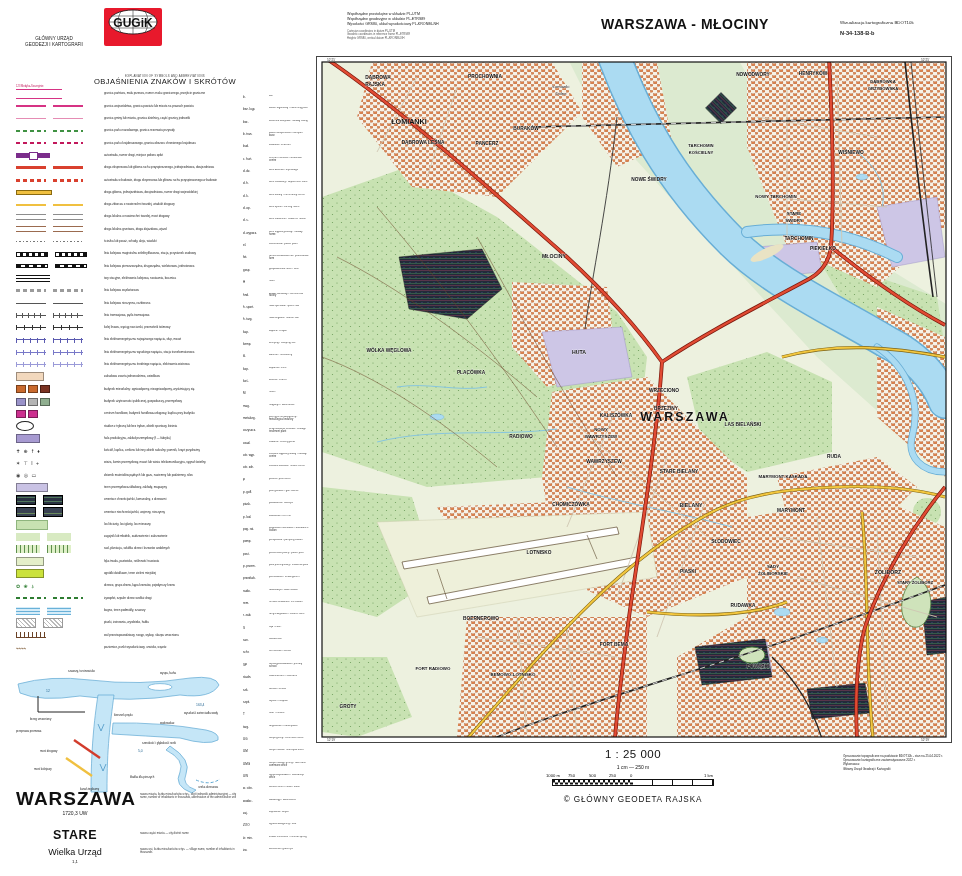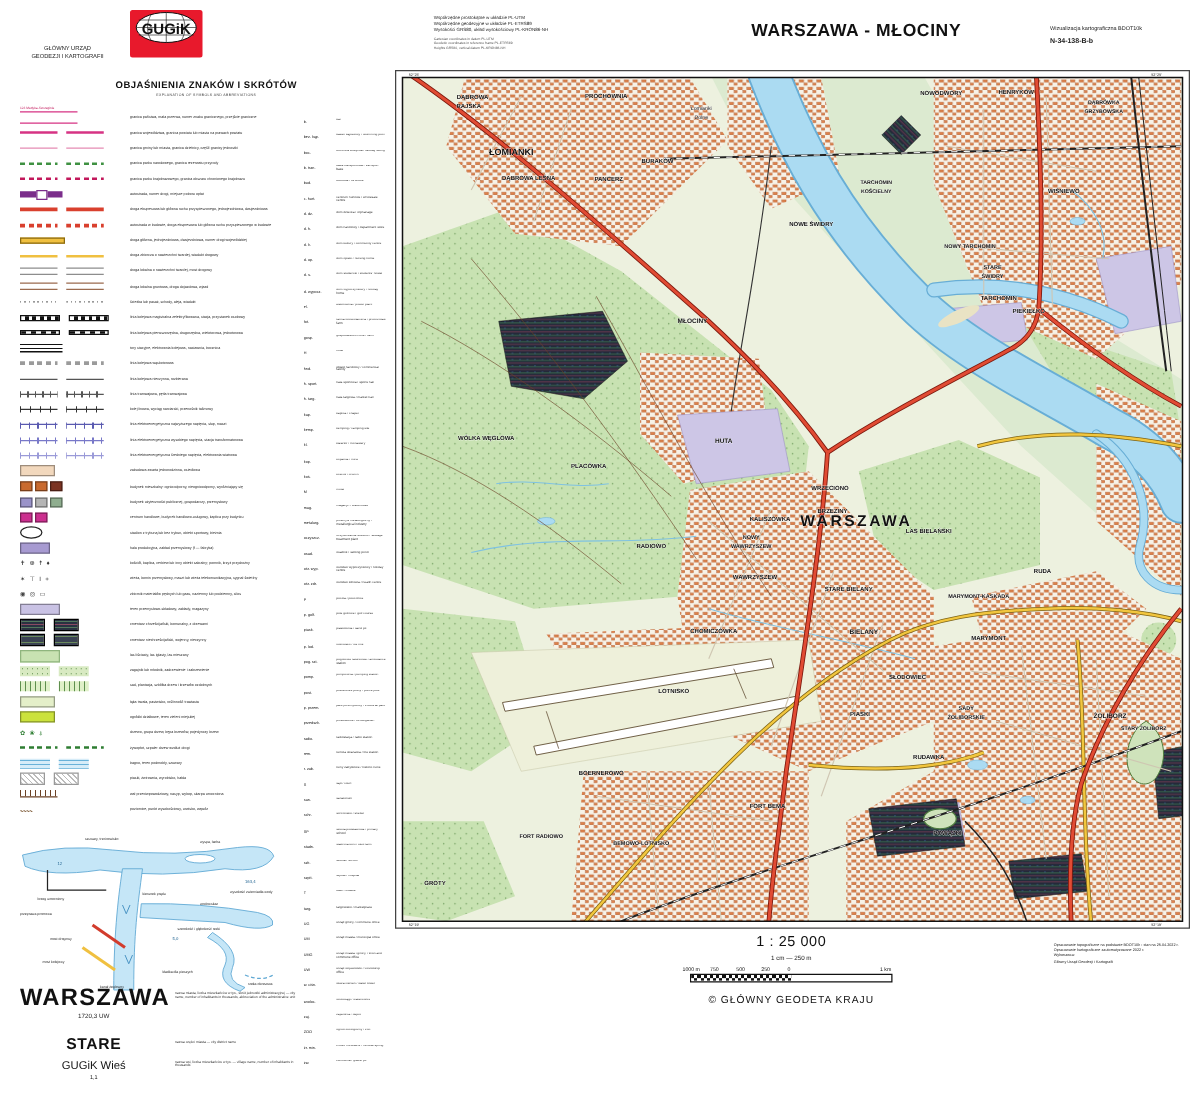--- a/index.html
+++ b/index.html
@@ -3,21 +3,21 @@
 <meta charset="utf-8">
 <style>
   html,body{margin:0;padding:0;background:#fff;}
   body{width:962px;height:876px;position:relative;overflow:hidden;
        font-family:"Liberation Sans", sans-serif;color:#111;}
   .abs{position:absolute;}
   
   #gugik-logo{left:104px;top:8px;width:58px;height:38px;background:#e8192c;border-radius:2px;}
   #gugik-logo svg{position:absolute;left:0;top:0;}
   #org-name{left:8px;top:36px;width:92px;font-size:4.6px;text-align:center;line-height:1.25;color:#222;}
-  #legend-title{left:40px;top:63px;width:250px;text-align:center;font-size:7.6px;font-weight:bold;letter-spacing:.4px;}
+  #legend-title{left:40px;top:77px;width:250px;text-align:center;font-size:7.6px;font-weight:normal;letter-spacing:.4px;}
   #legend-subtitle{left:40px;top:74px;width:250px;text-align:center;font-size:2.8px;color:#444;letter-spacing:.3px;}
   #meta-block{left:347px;top:12px;width:200px;font-size:3.6px;line-height:1.35;color:#222;}
   #meta-small{margin-top:3px;font-size:2.7px;color:#555;line-height:1.3;}
   #map-title{left:560px;top:16px;width:250px;text-align:center;font-size:14px;font-weight:bold;letter-spacing:.5px;}
   #sheet-block{left:840px;top:20px;width:120px;font-size:4.4px;color:#222;}
   #sheet-id{font-size:5.6px;font-weight:bold;margin-top:5px;}
   
   #legend-rows{left:16px;top:88px;width:224px;}
   .lg-row{display:flex;align-items:center;height:12.3px;}
   .lg-sym{width:84px;display:flex;align-items:center;gap:7px;flex:none;}
@@ -684,21 +684,21 @@
       <text x="70" y="124" font-size="2.8" fill="#222">kanał żeglowny</text>
       <text x="36" y="26" font-size="3.4" fill="#2a6a96">12</text>
       <text x="186" y="40" font-size="3.4" fill="#2a6a96">163,4</text>
       <text x="128" y="86" font-size="3.4" fill="#2a6a96">5,0</text>
     </g>
 </svg>
 
 <div class="abs" id="city-name">WARSZAWA</div>
 <div class="abs" id="city-sub">1720,3 UW</div>
 <div class="abs" id="district-name">STARE</div>
-<div class="abs" id="village-name">GUGiK Wieś</div>
+<div class="abs" id="village-name">Wielka Urząd</div>
 <div class="abs" id="village-sub">1,1</div>
 <div class="abs nm-note" style="top:793px;">nazwa miasta, liczba mieszkańców w tys., skrót jednostki administracyjnej — city name, number of inhabitants in thousands, abbreviation of the administrative unit</div>
 <div class="abs nm-note" style="top:832px;">nazwa części miasta — city district name</div>
 <div class="abs nm-note" style="top:848px;">nazwa wsi, liczba mieszkańców w tys. — village name, number of inhabitants in thousands</div>
 
 <div class="abs" id="map-frame">
 <svg width="634" height="685" viewBox="0 0 634 685">
   <defs>
     <pattern id="urb" width="7" height="6" patternUnits="userSpaceOnUse">
       <rect width="7" height="6" fill="#f7f2e7"></rect>
@@ -947,19 +947,19 @@
       <div id="sb-check"></div>
       <div id="sb-plain"></div>
     </div>
 <span class="sb-lab" style="left: -6px;">1000 m</span>
     <span class="sb-lab" style="left: 16px;">750</span>
     <span class="sb-lab" style="left: 37px;">500</span>
     <span class="sb-lab" style="left: 57px;">250</span>
     <span class="sb-lab" style="left: 78px;">0</span>
     <span class="sb-lab" style="left: 152px;">1 km</span>
   </div>
-<div class="abs" id="copyright">© GŁÓWNY GEODETA KRAJU</div>
+<div class="abs" id="copyright">© GŁÓWNY GEODETA RAJSKA</div>
 <div class="abs" id="credits">
     <div>Opracowanie topograficzne na podstawie BDOT10k - stan na 25.04.2022 r.</div>
     <div>Opracowanie kartograficzne zautomatyzowane 2022 r.</div>
     <div>Wykonawca:</div>
     <div>Główny Urząd Geodezji i Kartografii</div>
   </div>
 
 </body></html>

